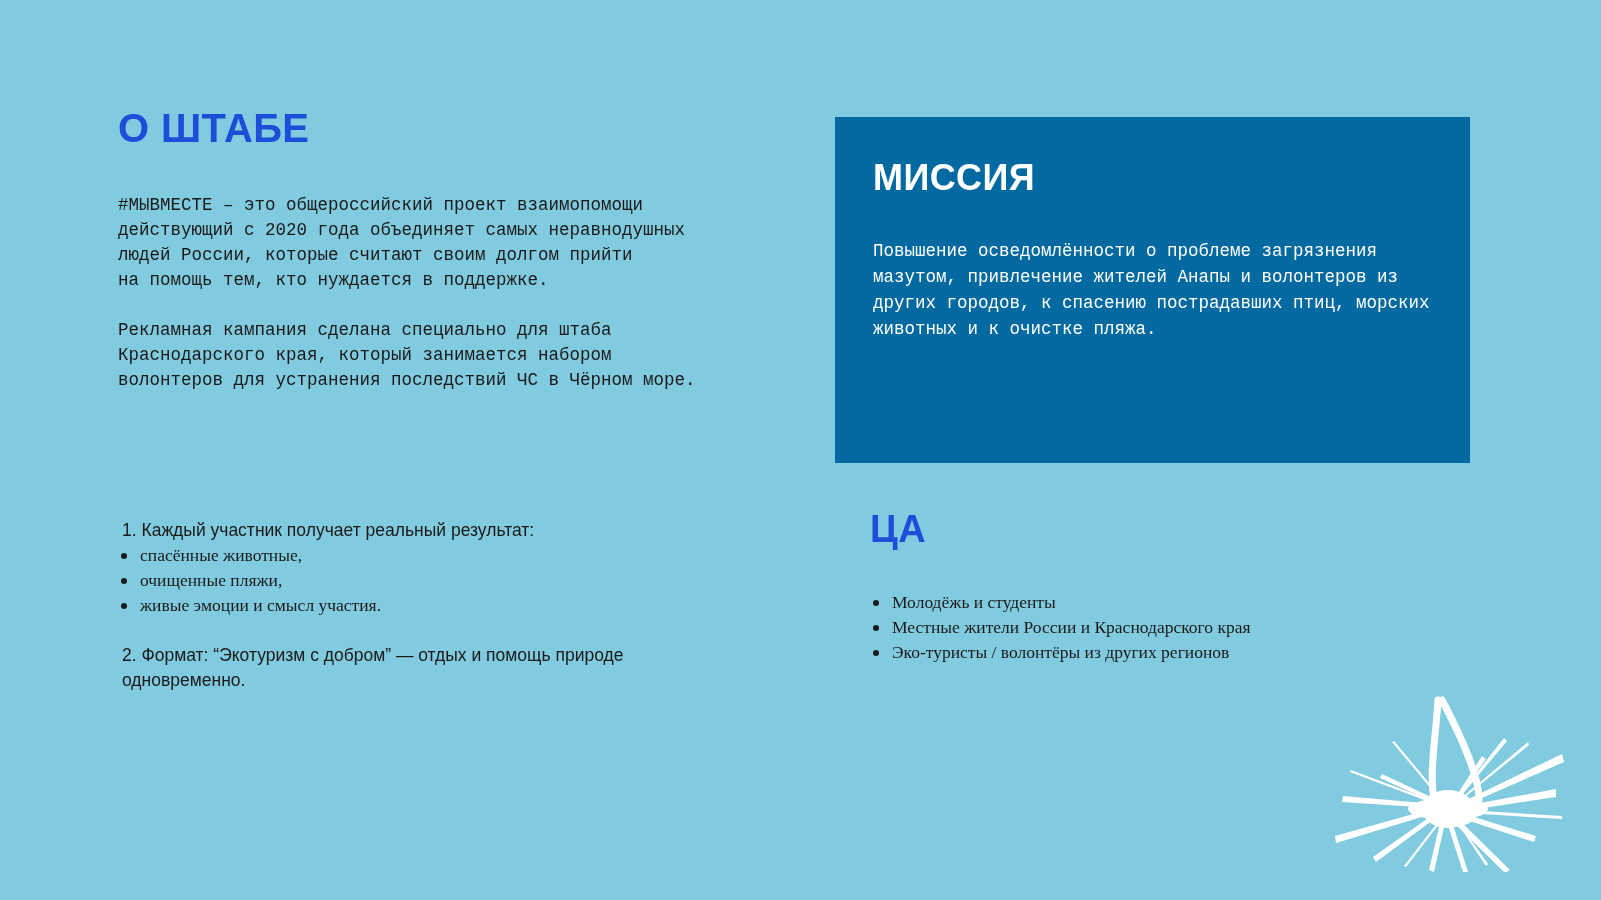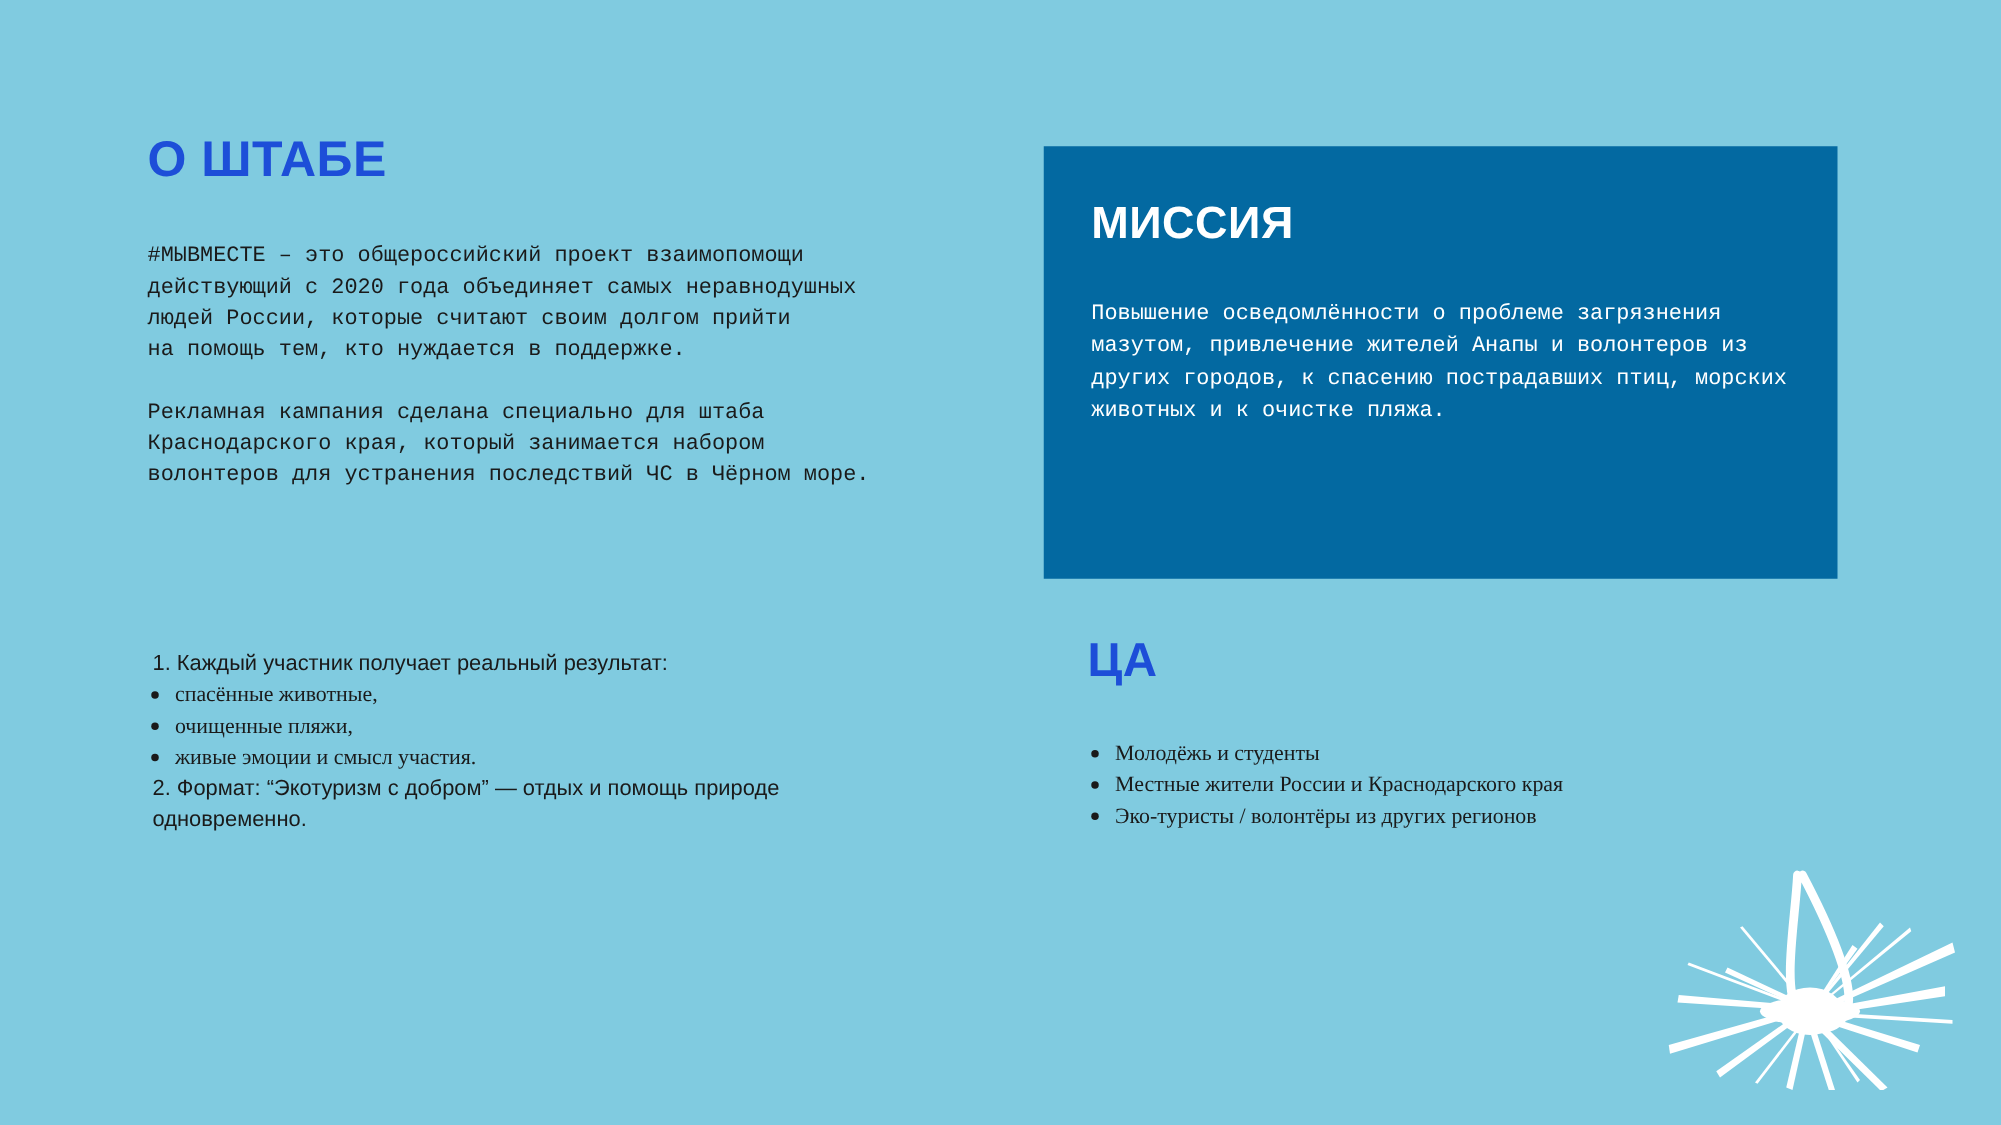--- a/index.html
+++ b/index.html
@@ -164,21 +164,21 @@
         </li>
         <li>
           <span class="dot"></span>
           <span>очищенные пляжи,</span>
         </li>
         <li>
           <span class="dot"></span>
           <span>живые эмоции и смысл участия.</span>
         </li>
       </ul>
-      <div class="numbered-line" style="max-width:560px;">2. Формат: “Экотуризм с добром” — отдых и помощь природе одновременно.</div>
+      <div class="numbered-line" style="margin-top:25px; max-width:560px;">2. Формат: “Экотуризм с добром” — отдых и помощь природе одновременно.</div>
     </div>
   </section>
 
   <section class="block" id="audience-block">
     <h2 class="heading">ЦА</h2>
     <div class="body-text audience-body">
       <ul class="bullets">
         <li>
           <span class="dot"></span>
           <span>Молодёжь и студенты</span>

